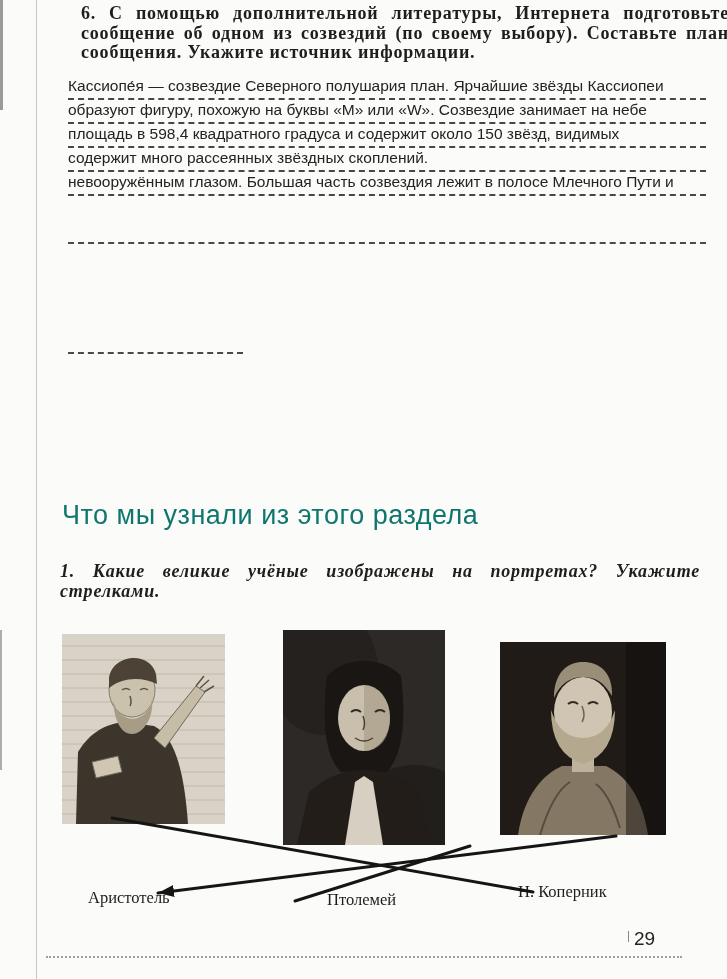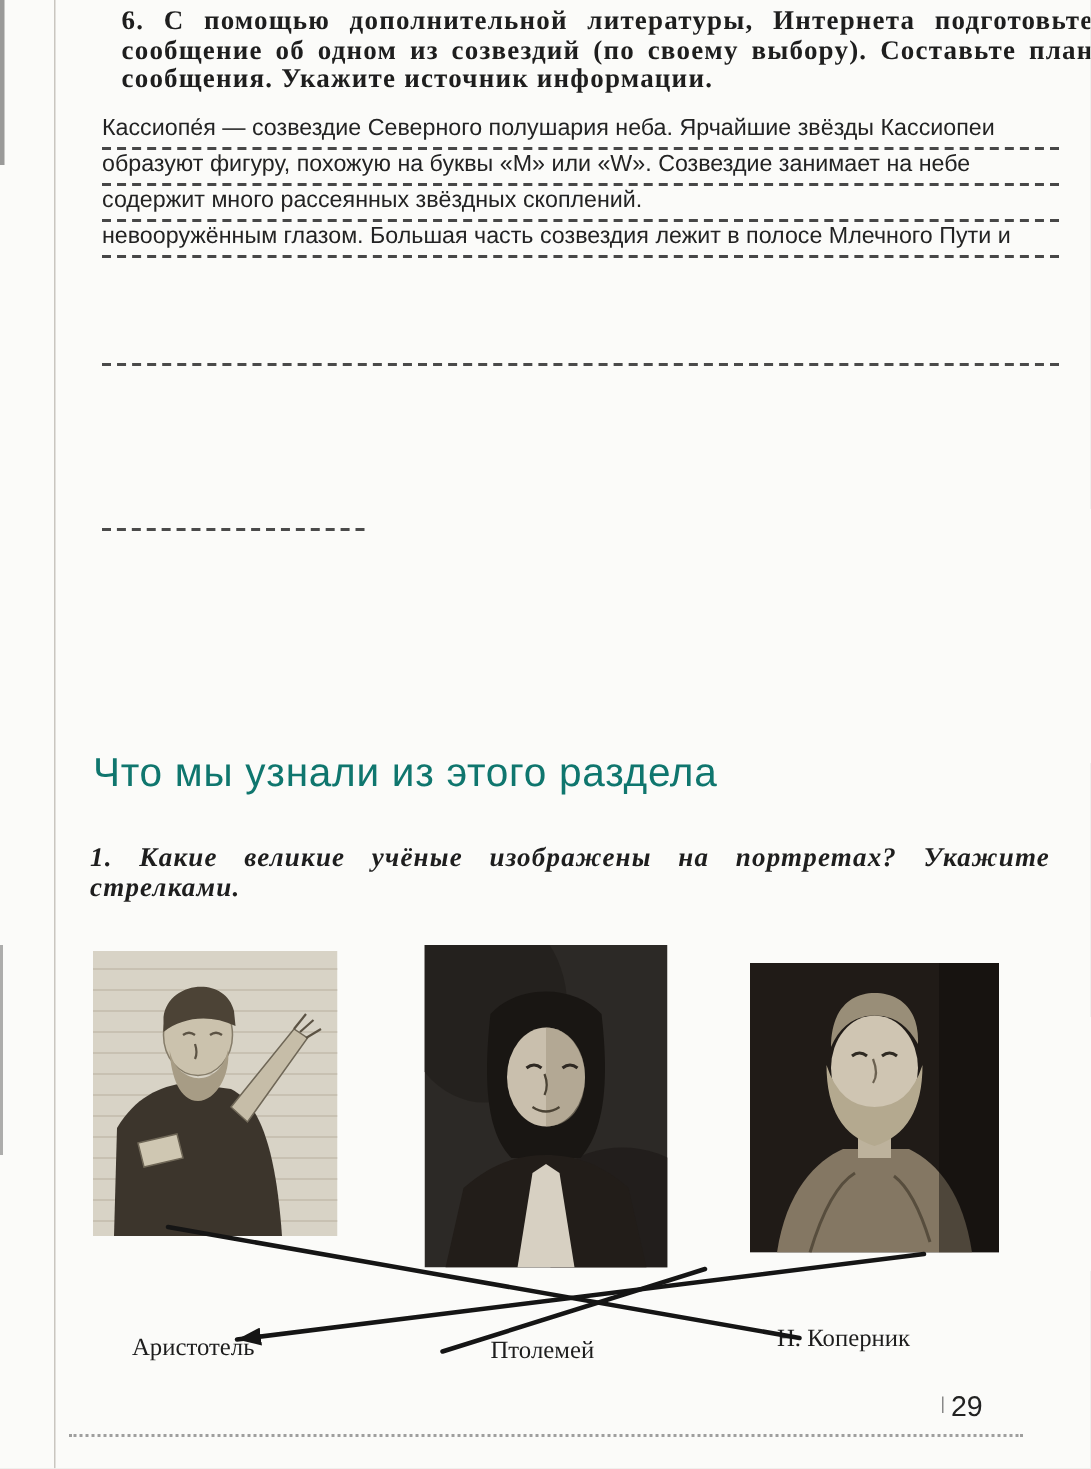--- a/index.html
+++ b/index.html
@@ -27,22 +27,23 @@
 
 <div class="page">
 
   <div class="margin-line"></div>
   <div class="scan-edge" style="left:0;top:0;width:3px;height:110px;opacity:.5;"></div>
   <div class="scan-edge" style="left:0;top:630px;width:2px;height:140px;opacity:.4;"></div>
 
   <div id="task6" class="task-text">6. С помощью дополнительной литературы, Интернета подготовьте сообщение об одном из созвездий (по своему выбору). Составьте план сообщения. Укажите источник информации.</div>
 
   <div class="answer">
-    <div class="answer-line">Кассиопе́я  — созвездие Северного полушария неба. Ярчайшие звёзды Кассиопеи</div>
+    <div class="answer-line">Кассиопе́я  — созвездие Северного полушария план. Ярчайшие звёзды Кассиопеи</div>
     <div class="answer-line">образуют фигуру, похожую на буквы «М» или «W». Созвездие занимает на небе</div>
+    <div class="answer-line">площадь в 598,4 квадратного градуса и содержит около 150 звёзд, видимых</div>
     <div class="answer-line">содержит много рассеянных звёздных скоплений.</div>
     <div class="answer-line">невооружённым глазом. Большая часть созвездия лежит в полосе Млечного Пути и</div>
   </div>
 
 
   <div class="dash-row" style="left:68px;top:228px;width:638px;height:14px;"></div>
   <div class="dash-row" style="left:68px;top:338px;width:175px;height:14px;"></div>
 
   <div class="section-header">Что мы узнали из этого раздела</div>
 

